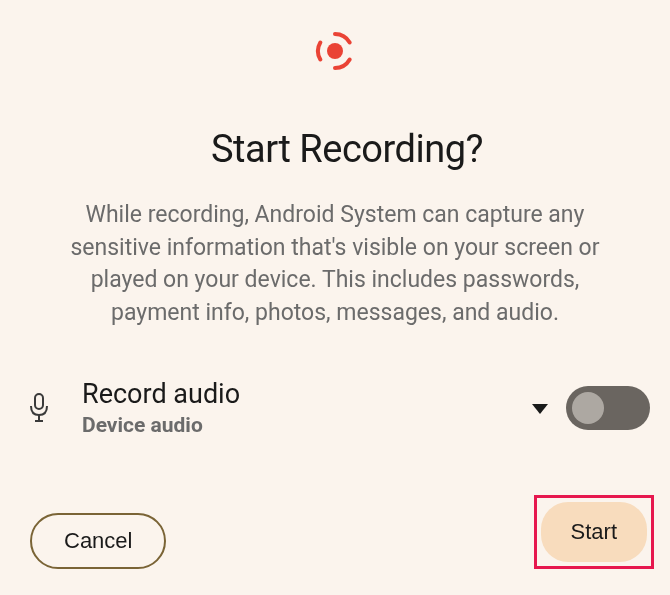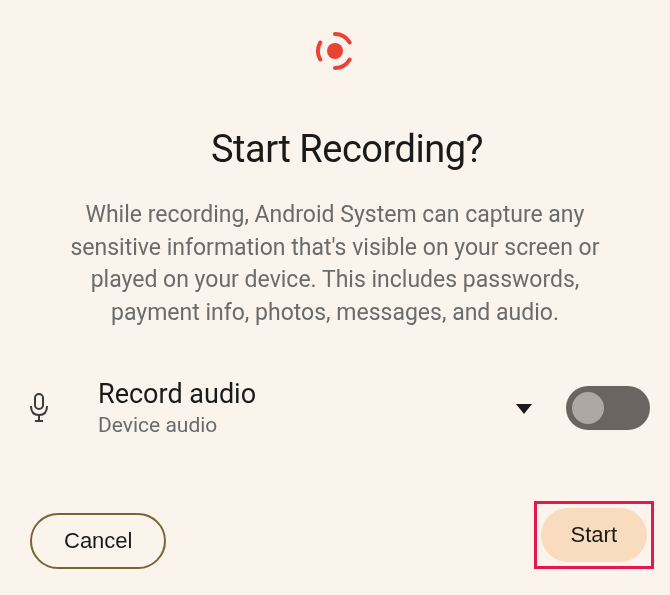--- a/index.html
+++ b/index.html
@@ -38,21 +38,21 @@
       color: #6b6b6b;
       line-height: 1.42;
       margin-top: 28px;
       padding: 0 48px;
     }
     .audio-row {
       display: flex;
       align-items: center;
       margin-top: 50px;
       padding: 0 20px 0 24px;
-      gap: 16px;
+      gap: 0;
     }
     .mic-icon {
       width: 30px;
       display: flex;
       align-items: center;
       justify-content: center;
       flex-shrink: 0;
       color: #3a3a3a;
     }
     .audio-labels {
@@ -60,21 +60,21 @@
       flex: 1;
     }
     .audio-title {
       font-size: 27px;
       font-weight: 400;
       color: #1a1a1a;
       line-height: 1.1;
     }
     .audio-sub {
       font-size: 21px;
-      font-weight: 400;
+      font-weight: 700;
       color: #6b6b6b;
       margin-top: 4px;
     }
     .chevron {
       margin-right: 18px;
       color: #1a1a1a;
       font-size: 16px;
     }
     .toggle {
       width: 84px;
@@ -115,21 +115,21 @@
       color: #1a1a1a;
       display: flex;
       align-items: center;
       cursor: pointer;
     }
     .start-wrap {
       border: 3px solid #e6174e;
       padding: 4px;
     }
     .start-btn {
-      height: 54px;
+      height: 60px;
       padding: 0 30px;
       border: none;
       border-radius: 27px;
       background: #f8dcbd;
       font-size: 22px;
       font-weight: 500;
       color: #1a1a1a;
       display: flex;
       align-items: center;
       cursor: pointer;

